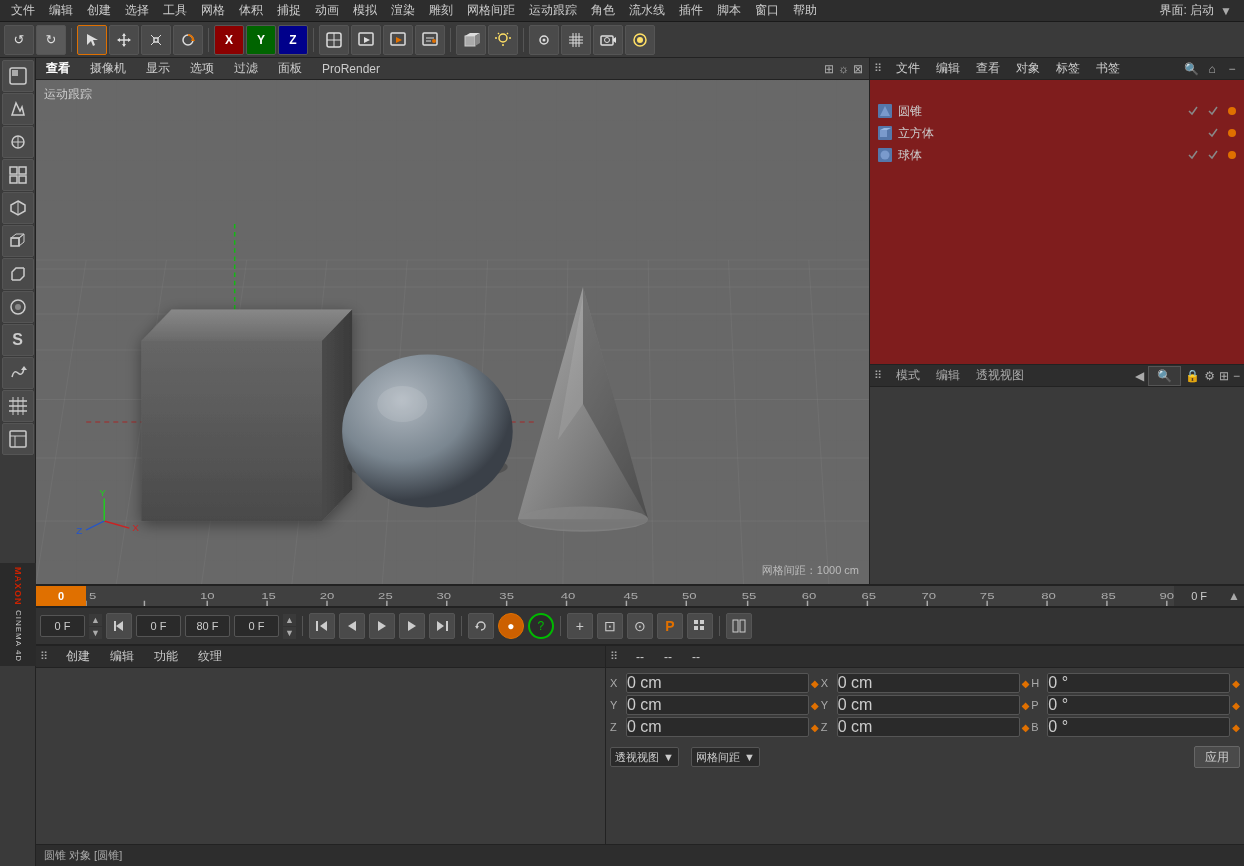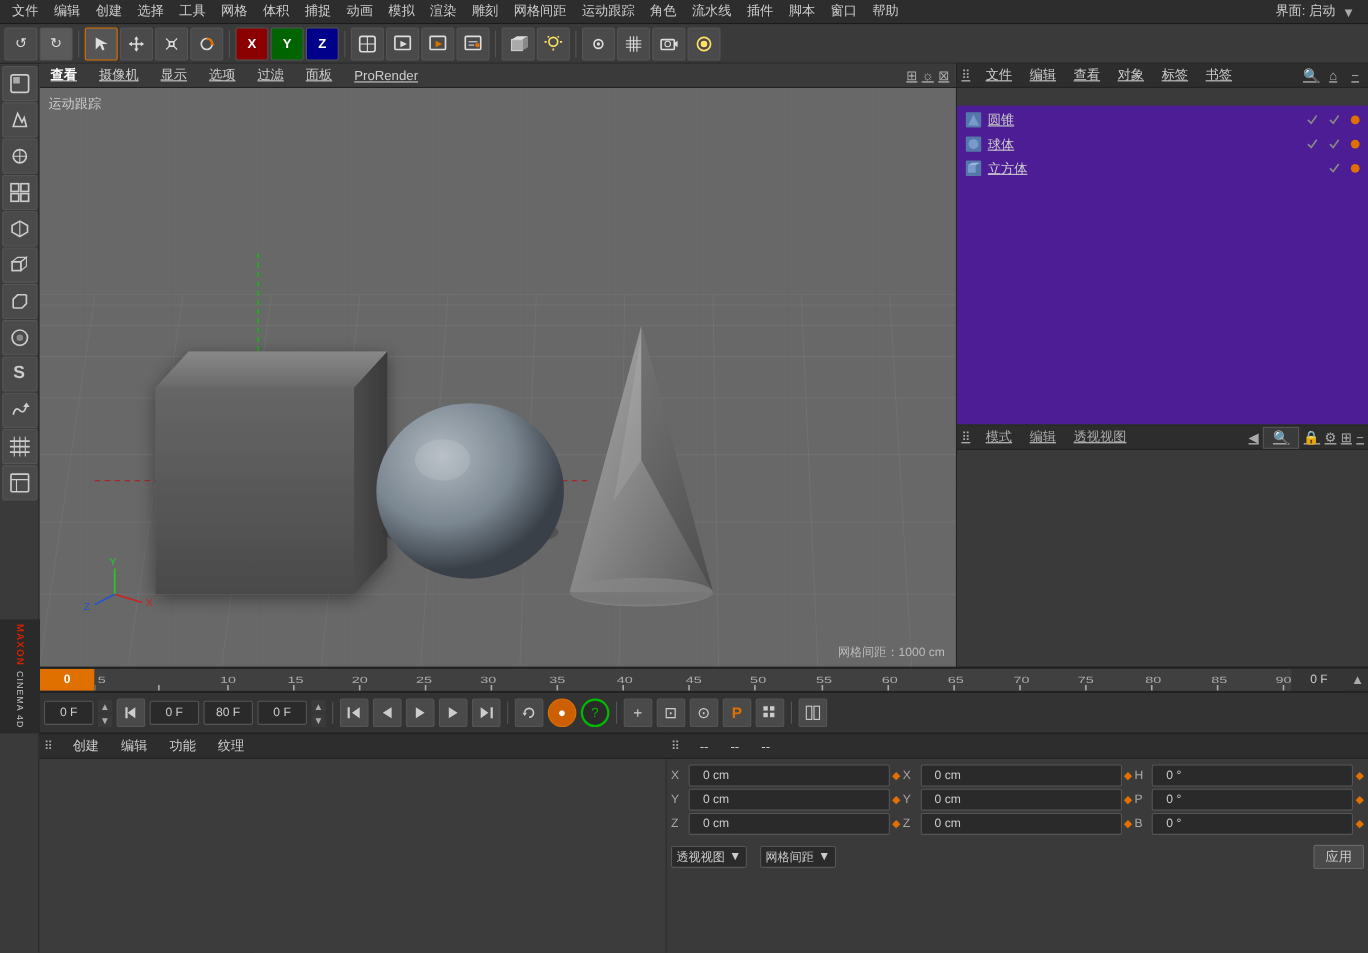--- a/index.html
+++ b/index.html
@@ -94,21 +94,20 @@
     #center-right {
       flex: 1;
       display: flex;
       flex-direction: column;
     }
 
     
     #viewport-panel {
       flex: 1;
       display: flex;
-      text-decoration: underline;
     }
 
     
     #viewport {
       flex: 1;
       position: relative;
       background: #5a5a5a;
       overflow: hidden;
     }
 
@@ -218,24 +217,23 @@
       align-items: center;
       justify-content: center;
       color: #aaa;
       font-size: 12px;
       cursor: pointer;
     }
 
     
     #object-list {
       flex: 1;
-      background: #4c1d95;
+      background: #7f1d1d;
       overflow-y: auto;
-      padding: 2px 0;
-      margin-top: 16px;
+      padding: 20px 0;
     }
     .obj-item {
       height: 22px;
       display: flex;
       align-items: center;
       padding: 0 8px;
       gap: 6px;
       cursor: pointer;
     }
     .obj-icon {
@@ -483,22 +481,22 @@
       font-size: 11px;
       width: 14px;
     }
     .coord-field {
       flex: 1;
       height: 20px;
       background: #2a2a2a;
       border: 1px solid #555;
       border-radius: 2px;
       color: #ccc;
-      font-size: 11px;
-      padding: 0 12px;
+      font-size: 16px;
+      padding: 0 0;
       display: flex;
       align-items: center;
     }
     .coord-arrow {
       color: #e07000;
       font-size: 10px;
     }
     .coord-footer {
       display: flex;
       align-items: center;
@@ -940,41 +938,41 @@
               </svg>
             <svg width="14" height="12" viewBox="0 0 14 12">
                 <polyline points="1,6 4,9 9,2" fill="none" stroke="#888" stroke-width="1.5"></polyline>
               </svg>
             <div class="obj-dot"></div>
           </div>
 
           <div class="obj-item">
             <div class="obj-icon" style="background:#5577aa;">
               <svg width="12" height="12" viewBox="0 0 12 12">
+                  <rect x="1" y="3" width="7" height="7" fill="#7a9acc"></rect>
+                  <polygon points="1,3 5,1 12,1 8,3" fill="#9ab8e0"></polygon>
+                </svg>
+            </div>
+            <span class="obj-name">立方体</span>
+            <svg width="14" height="12" viewBox="0 0 14 12">
+                <polyline points="1,6 4,9 9,2" fill="none" stroke="#888" stroke-width="1.5"></polyline>
+              </svg>
+            <div class="obj-dot"></div>
+          </div>
+
+          <div class="obj-item">
+            <div class="obj-icon" style="background:#5577aa;">
+              <svg width="12" height="12" viewBox="0 0 12 12">
                   <circle cx="6" cy="6" r="4.5" fill="#7a9acc"></circle>
                 </svg>
             </div>
             <span class="obj-name">球体</span>
             <svg width="14" height="12" viewBox="0 0 14 12">
                 <polyline points="1,6 4,9 9,2" fill="none" stroke="#888" stroke-width="1.5"></polyline>
               </svg>
-            <svg width="14" height="12" viewBox="0 0 14 12">
-                <polyline points="1,6 4,9 9,2" fill="none" stroke="#888" stroke-width="1.5"></polyline>
-              </svg>
-            <div class="obj-dot"></div>
-          </div>
-
-          <div class="obj-item">
-            <div class="obj-icon" style="background:#5577aa;">
-              <svg width="12" height="12" viewBox="0 0 12 12">
-                  <rect x="1" y="3" width="7" height="7" fill="#7a9acc"></rect>
-                  <polygon points="1,3 5,1 12,1 8,3" fill="#9ab8e0"></polygon>
-                </svg>
-            </div>
-            <span class="obj-name">立方体</span>
             <svg width="14" height="12" viewBox="0 0 14 12">
                 <polyline points="1,6 4,9 9,2" fill="none" stroke="#888" stroke-width="1.5"></polyline>
               </svg>
             <div class="obj-dot"></div>
           </div>
         </div>
 
         <div id="right-bottom">
           <div id="right-bottom-tabs">
             <span style="color:#aaa; font-size:11px; margin-right:4px;">⠿</span>
@@ -1217,19 +1215,22 @@
           </div>
           <div class="coord-select" style="margin-left:8px;">
             <span>网格间距</span>
             <span>▼</span>
           </div>
           <div class="apply-btn">应用</div>
         </div>
       </div>
     </div>
 
+    <div id="status-bar">
+      <span>圆锥 对象 [圆锥]</span>
+    </div>
   </div>
 </div>
 
 <div style="position:fixed; left:0; bottom:200px; width:36px; background:#2a2a2a; padding:4px 2px; display:flex; flex-direction:column; align-items:center;">
   <span style="color:#cc2200; font-size:9px; font-weight:bold; writing-mode: vertical-rl; text-orientation: mixed; letter-spacing:1px;">MAXON</span>
   <span style="color:#ccc; font-size:8px; writing-mode: vertical-rl; text-orientation: mixed; letter-spacing:1px; margin-top:4px;">CINEMA 4D</span>
 </div>
 
 </body></html>

